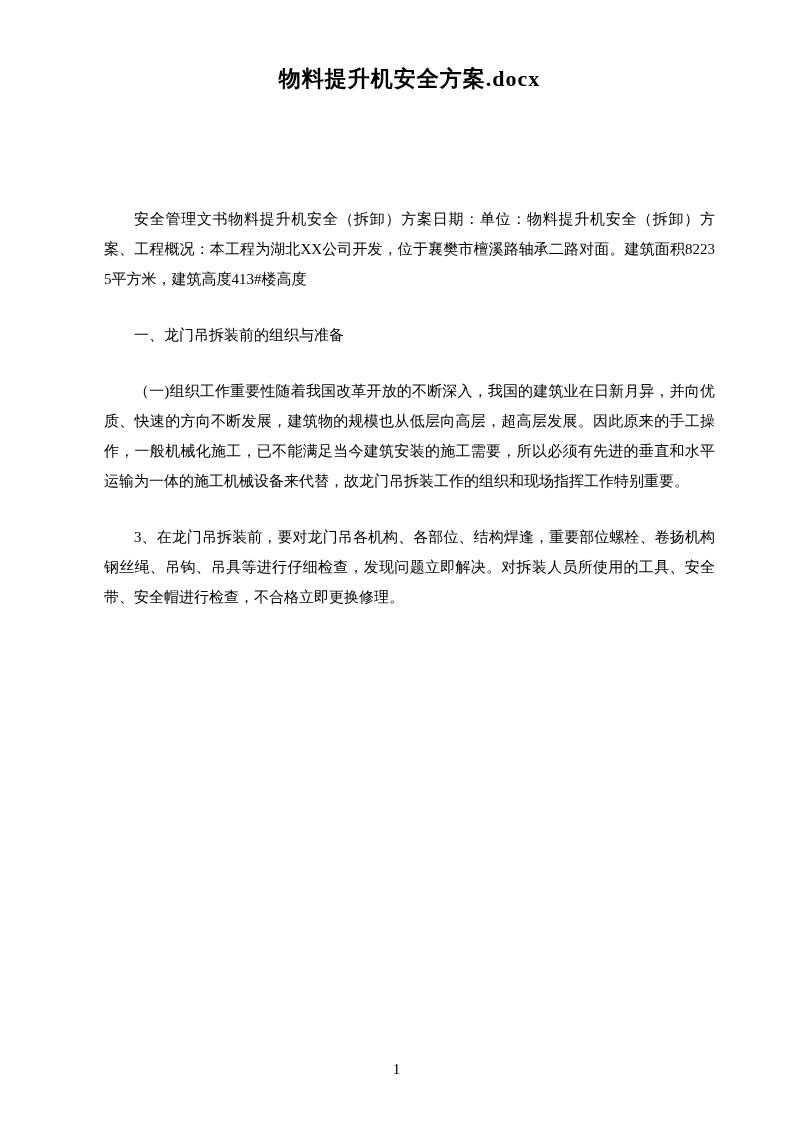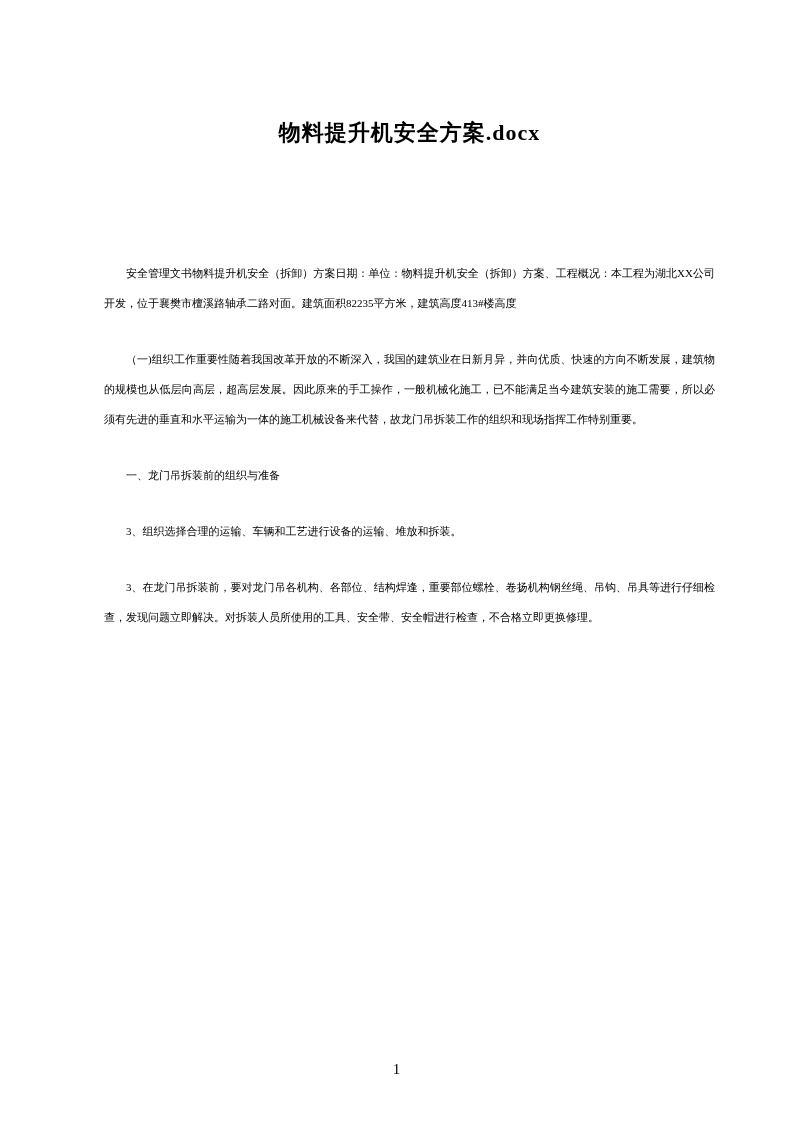--- a/index.html
+++ b/index.html
@@ -12,33 +12,33 @@
     height: 1122px;
     position: relative;
     overflow: hidden;
     font-family: "Liberation Serif", "DejaVu Serif", serif;
     color: #000000;
   }
   .page {
     box-sizing: border-box;
     width: 793px;
     height: 1122px;
-    padding: 118px 78px 0 104px;
+    padding: 64px 78px 0 104px;
     position: relative;
     background: #ffffff;
   }
   .doc-title {
     font-size: 22px;
     font-weight: bold;
     text-align: center;
     margin: 0 0 110px 0;
     letter-spacing: 1px;
   }
   .para {
-    font-size: 11px;
+    font-size: 15px;
     line-height: 30px;
     text-align: justify;
     text-indent: 2em;
     margin: 0 0 26px 0;
     word-break: break-all;
   }
   .page-number {
     position: absolute;
     bottom: 44px;
     left: 0;
@@ -47,19 +47,18 @@
     font-size: 15px;
   }
 </style>
 </head>
 <body>
 
 <div class="page">
   <h1 class="doc-title">物料提升机安全方案.docx</h1>
 
   <p class="para">安全管理文书物料提升机安全（拆卸）方案日期：单位：物料提升机安全（拆卸）方案、工程概况：本工程为湖北XX公司开发，位于襄樊市檀溪路轴承二路对面。建筑面积82235平方米，建筑高度413#楼高度</p>
+  <p class="para">一、龙门吊拆装前的组织与准备</p>
   <p class="para">（一)组织工作重要性随着我国改革开放的不断深入，我国的建筑业在日新月异，并向优质、快速的方向不断发展，建筑物的规模也从低层向高层，超高层发展。因此原来的手工操作，一般机械化施工，已不能满足当今建筑安装的施工需要，所以必须有先进的垂直和水平运输为一体的施工机械设备来代替，故龙门吊拆装工作的组织和现场指挥工作特别重要。</p>
-  <p class="para">一、龙门吊拆装前的组织与准备</p>
-  <p class="para">3、组织选择合理的运输、车辆和工艺进行设备的运输、堆放和拆装。</p>
   <p class="para">3、在龙门吊拆装前，要对龙门吊各机构、各部位、结构焊逢，重要部位螺栓、卷扬机构钢丝绳、吊钩、吊具等进行仔细检查，发现问题立即解决。对拆装人员所使用的工具、安全带、安全帽进行检查，不合格立即更换修理。</p>
 
   <div class="page-number">1</div>
 </div>
 
 </body></html>

